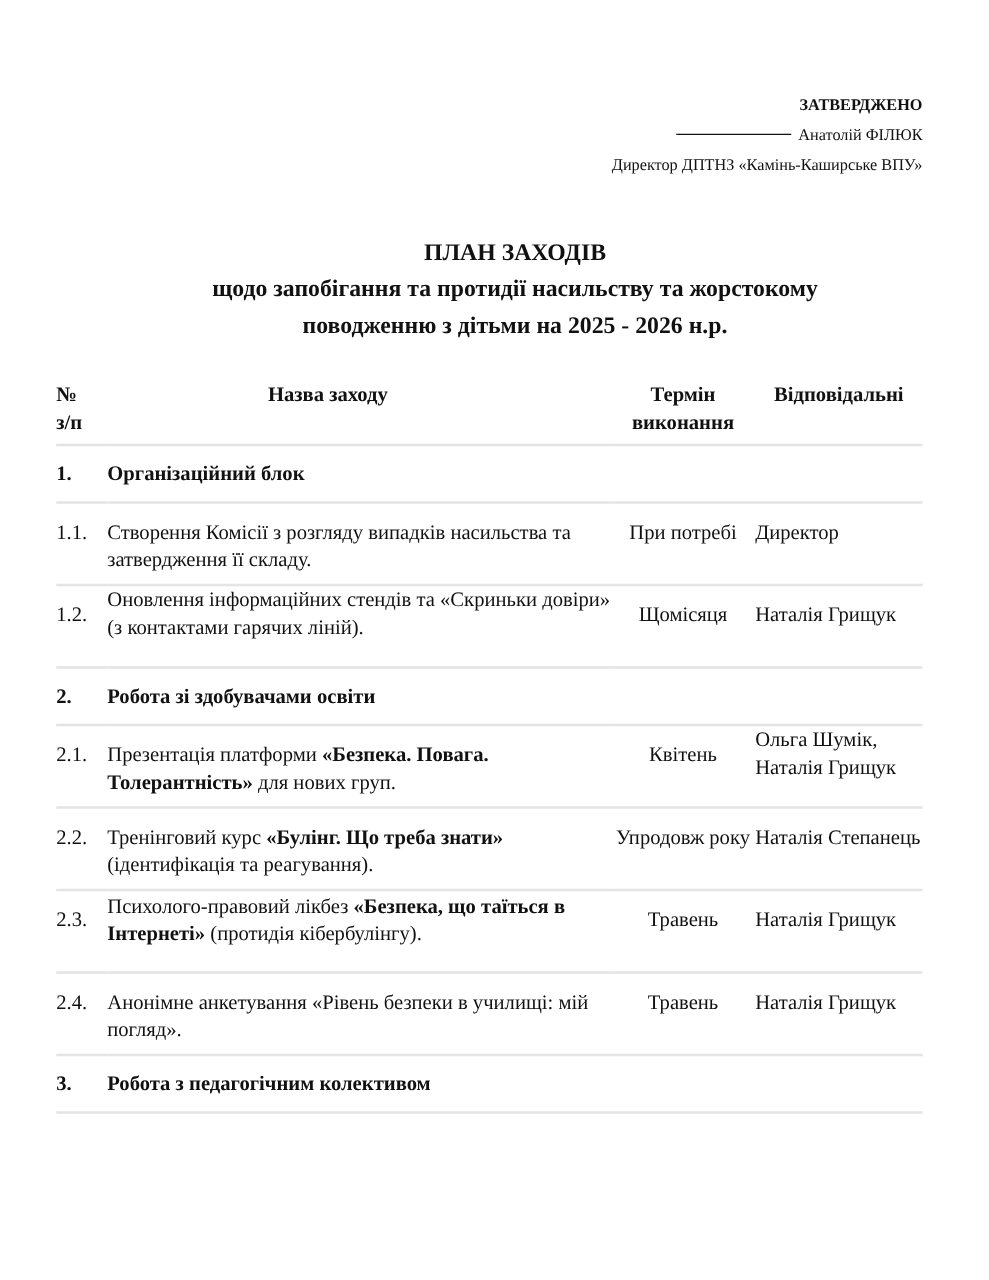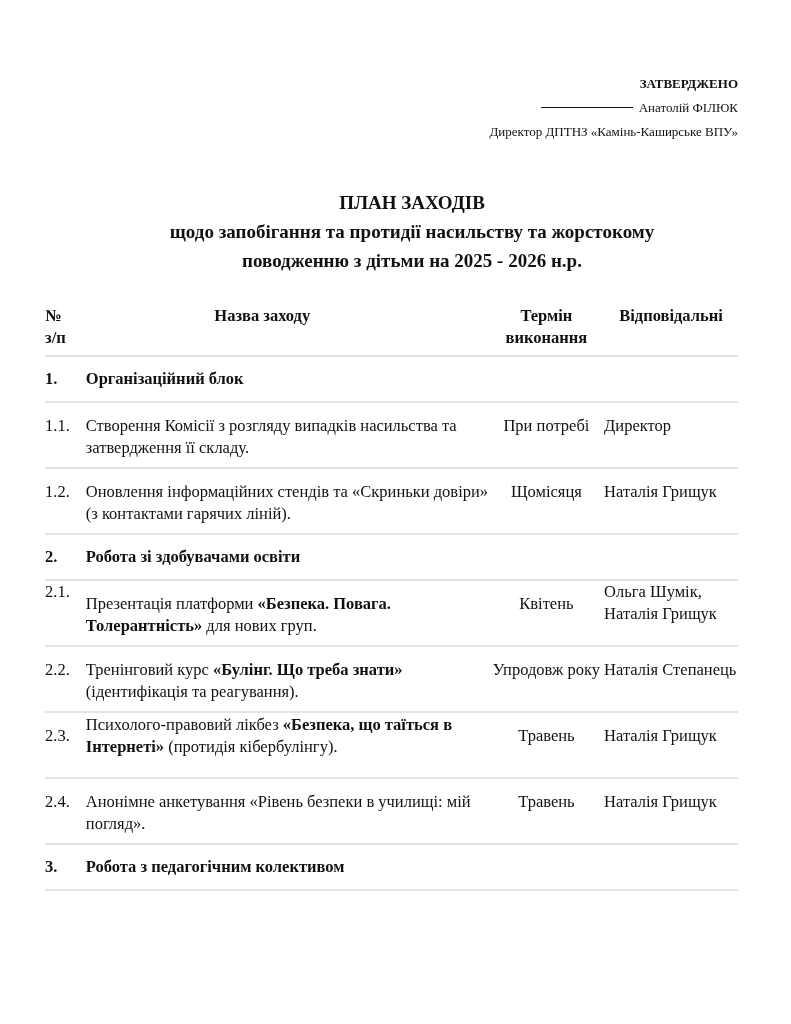--- a/index.html
+++ b/index.html
@@ -76,30 +76,30 @@
         <td class="col-name" colspan="3">Організаційний блок</td>
       </tr>
       <tr class="item">
         <td class="col-num" style="vertical-align: top; padding-top: 12px; height: 52px;">1.1.</td>
         <td class="col-name" style="vertical-align: top; padding-top: 12px; height: 52px;"><span>Створення Комісії з розгляду випадків насильства та затвердження її складу.</span></td>
         <td class="col-term" style="vertical-align: top; padding-top: 12px; height: 52px;">При потребі</td>
         <td class="col-resp" style="vertical-align: top; padding-top: 12px; height: 52px;">Директор</td>
       </tr>
       <tr class="item">
         <td class="col-num" style="vertical-align: top; padding-top: 12px; height: 52px;">1.2.</td>
-        <td class="col-name" style="vertical-align: top; padding-top: 12px; height: 52px;"><span>Оновлення інформаційних стендів та «Скриньки довіри» (з контактами гарячих ліній).</span></td>
+        <td class="col-name" style="vertical-align: top; height: 52px;"><span>Оновлення інформаційних стендів та «Скриньки довіри» (з контактами гарячих ліній).</span></td>
         <td class="col-term" style="vertical-align: top; padding-top: 12px; height: 52px;">Щомісяця</td>
         <td class="col-resp" style="vertical-align: top; padding-top: 12px; height: 52px;">Наталія Грищук</td>
       </tr>
       <tr class="section">
         <td class="col-num">2.</td>
         <td class="col-name" colspan="3">Робота зі здобувачами освіти</td>
       </tr>
       <tr class="item">
-        <td class="col-num" style="vertical-align: top; height: 52px; font-family: Liberation Serif, serif;">2.1.</td>
+        <td class="col-num" style="vertical-align: top; padding-top: 12px; height: 52px; font-family: Liberation Serif, serif;">2.1.</td>
         <td class="col-name" style="vertical-align: top; padding-top: 12px; height: 52px;"><span>Презентація платформи </span><span class="bold">«Безпека. Повага. Толерантність»</span><span> для нових груп.</span></td>
         <td class="col-term" style="vertical-align: top; padding-top: 12px; height: 52px;">Квітень</td>
         <td class="col-resp" style="vertical-align: top; height: 52px;">Ольга Шумік, Наталія Грищук</td>
       </tr>
       <tr class="item">
         <td class="col-num" style="vertical-align: top; padding-top: 12px; height: 52px; margin-left: 48px;">2.2.</td>
         <td class="col-name" style="vertical-align: top; padding-top: 12px; height: 52px;"><span>Тренінговий курс </span><span class="bold">«Булінг. Що треба знати»</span><span> (ідентифікація та реагування).</span></td>
         <td class="col-term" style="vertical-align: top; padding-top: 12px; height: 52px;">Упродовж року</td>
         <td class="col-resp centered" style="vertical-align: top; padding-top: 12px; height: 52px;">Наталія Степанець</td>
       </tr>

